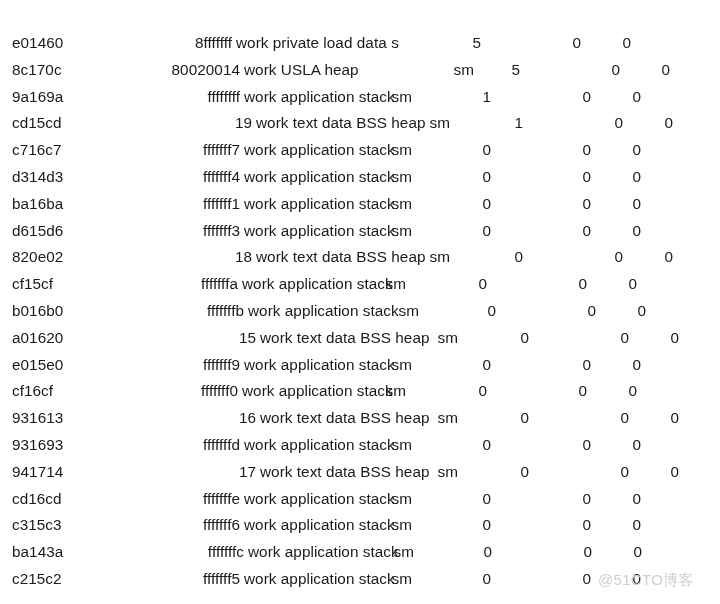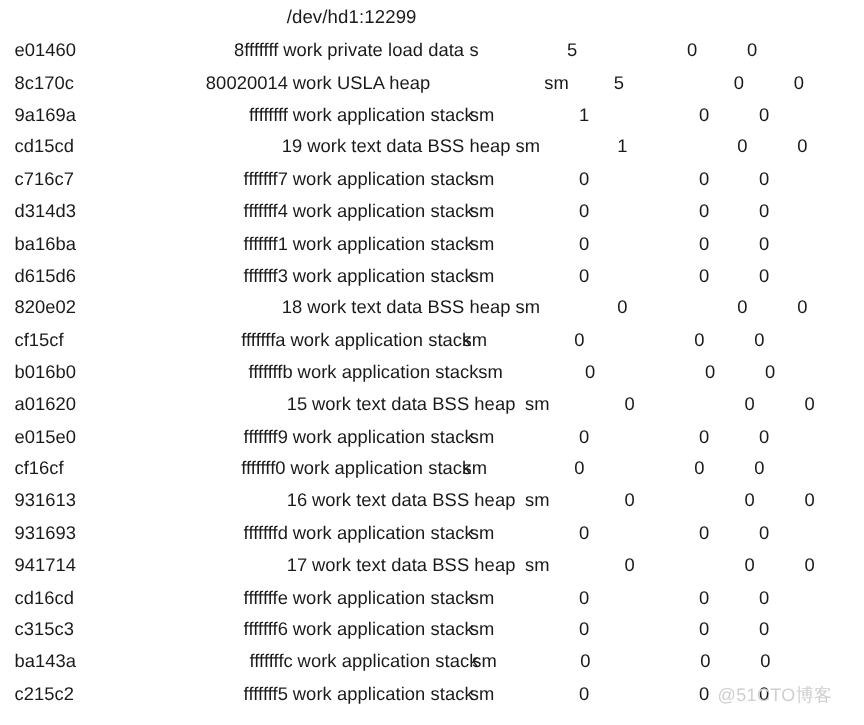--- a/index.html
+++ b/index.html
@@ -91,21 +91,20 @@
     letter-spacing: 0.3px;
     white-space: pre;
     user-select: none;
   }
 </style>
 </head>
 <body>
 
 <div id="terminal-output">
 
-  <div class="title-line"><span class="title-text">/dev/hd1:12299</span></div>
 
   <div id="rows-container">
       <div class="row" style="top: 29px;"><span class="cell c-vsid">e01460</span><span class="cell" style="left: 0px; width: 232px; text-align: right;">8fffffff</span><span class="cell c-desc" style="left: 236px;">work private load data</span><span class="cell c-num" style="left: 0px; width: 399px; text-align: right;">s</span><span class="cell c-num" style="left: 0px; width: 481px; text-align: right;">5</span><span class="cell c-num" style="left: 0px; width: 581px; text-align: right;">0</span><span class="cell c-num" style="left: 0px; width: 631px; text-align: right;">0</span><span class="cell c-num" style="left: 0px; width: 731px; text-align: right;">5</span></div>
       <div class="row" style="top: 55.8px;"><span class="cell c-vsid">8c170c</span><span class="cell" style="left: 0px; width: 240px; text-align: right;">80020014</span><span class="cell c-desc" style="left: 244px;">work USLA heap</span><span class="cell c-num" style="left: 0px; width: 474px; text-align: right;">sm</span><span class="cell c-num" style="left: 0px; width: 520px; text-align: right;">5</span><span class="cell c-num" style="left: 0px; width: 620px; text-align: right;">0</span><span class="cell c-num" style="left: 0px; width: 670px; text-align: right;">0</span><span class="cell c-num" style="left: 0px; width: 770px; text-align: right;">5</span></div>
       <div class="row" style="top: 82.6px;"><span class="cell c-vsid">9a169a</span><span class="cell" style="left: 0px; width: 240px; text-align: right;">ffffffff</span><span class="cell c-desc" style="left: 244px;">work application stack</span><span class="cell c-num" style="left: 0px; width: 412px; text-align: right;">sm</span><span class="cell c-num" style="left: 0px; width: 491px; text-align: right;">1</span><span class="cell c-num" style="left: 0px; width: 591px; text-align: right;">0</span><span class="cell c-num" style="left: 0px; width: 641px; text-align: right;">0</span><span class="cell c-num" style="left: 0px; width: 741px; text-align: right;">1</span></div>
       <div class="row" style="top: 109.4px;"><span class="cell c-vsid">cd15cd</span><span class="cell" style="left: 0px; width: 252px; text-align: right;">19</span><span class="cell c-desc" style="left: 256px;">work text data BSS heap</span><span class="cell c-num" style="left: 0px; width: 450px; text-align: right;">sm</span><span class="cell c-num" style="left: 0px; width: 523px; text-align: right;">1</span><span class="cell c-num" style="left: 0px; width: 623px; text-align: right;">0</span><span class="cell c-num" style="left: 0px; width: 673px; text-align: right;">0</span><span class="cell c-num" style="left: 0px; width: 773px; text-align: right;">1</span></div>
       <div class="row" style="top: 136.2px;"><span class="cell c-vsid">c716c7</span><span class="cell" style="left: 0px; width: 240px; text-align: right;">fffffff7</span><span class="cell c-desc" style="left: 244px;">work application stack</span><span class="cell c-num" style="left: 0px; width: 412px; text-align: right;">sm</span><span class="cell c-num" style="left: 0px; width: 491px; text-align: right;">0</span><span class="cell c-num" style="left: 0px; width: 591px; text-align: right;">0</span><span class="cell c-num" style="left: 0px; width: 641px; text-align: right;">0</span><span class="cell c-num" style="left: 0px; width: 741px; text-align: right;">0</span></div>
       <div class="row" style="top: 163px;"><span class="cell c-vsid">d314d3</span><span class="cell" style="left: 0px; width: 240px; text-align: right;">fffffff4</span><span class="cell c-desc" style="left: 244px;">work application stack</span><span class="cell c-num" style="left: 0px; width: 412px; text-align: right;">sm</span><span class="cell c-num" style="left: 0px; width: 491px; text-align: right;">0</span><span class="cell c-num" style="left: 0px; width: 591px; text-align: right;">0</span><span class="cell c-num" style="left: 0px; width: 641px; text-align: right;">0</span><span class="cell c-num" style="left: 0px; width: 741px; text-align: right;">0</span></div>
       <div class="row" style="top: 189.8px;"><span class="cell c-vsid">ba16ba</span><span class="cell" style="left: 0px; width: 240px; text-align: right;">fffffff1</span><span class="cell c-desc" style="left: 244px;">work application stack</span><span class="cell c-num" style="left: 0px; width: 412px; text-align: right;">sm</span><span class="cell c-num" style="left: 0px; width: 491px; text-align: right;">0</span><span class="cell c-num" style="left: 0px; width: 591px; text-align: right;">0</span><span class="cell c-num" style="left: 0px; width: 641px; text-align: right;">0</span><span class="cell c-num" style="left: 0px; width: 741px; text-align: right;">0</span></div>
       <div class="row" style="top: 216.6px;"><span class="cell c-vsid">d615d6</span><span class="cell" style="left: 0px; width: 240px; text-align: right;">fffffff3</span><span class="cell c-desc" style="left: 244px;">work application stack</span><span class="cell c-num" style="left: 0px; width: 412px; text-align: right;">sm</span><span class="cell c-num" style="left: 0px; width: 491px; text-align: right;">0</span><span class="cell c-num" style="left: 0px; width: 591px; text-align: right;">0</span><span class="cell c-num" style="left: 0px; width: 641px; text-align: right;">0</span><span class="cell c-num" style="left: 0px; width: 741px; text-align: right;">0</span></div>

